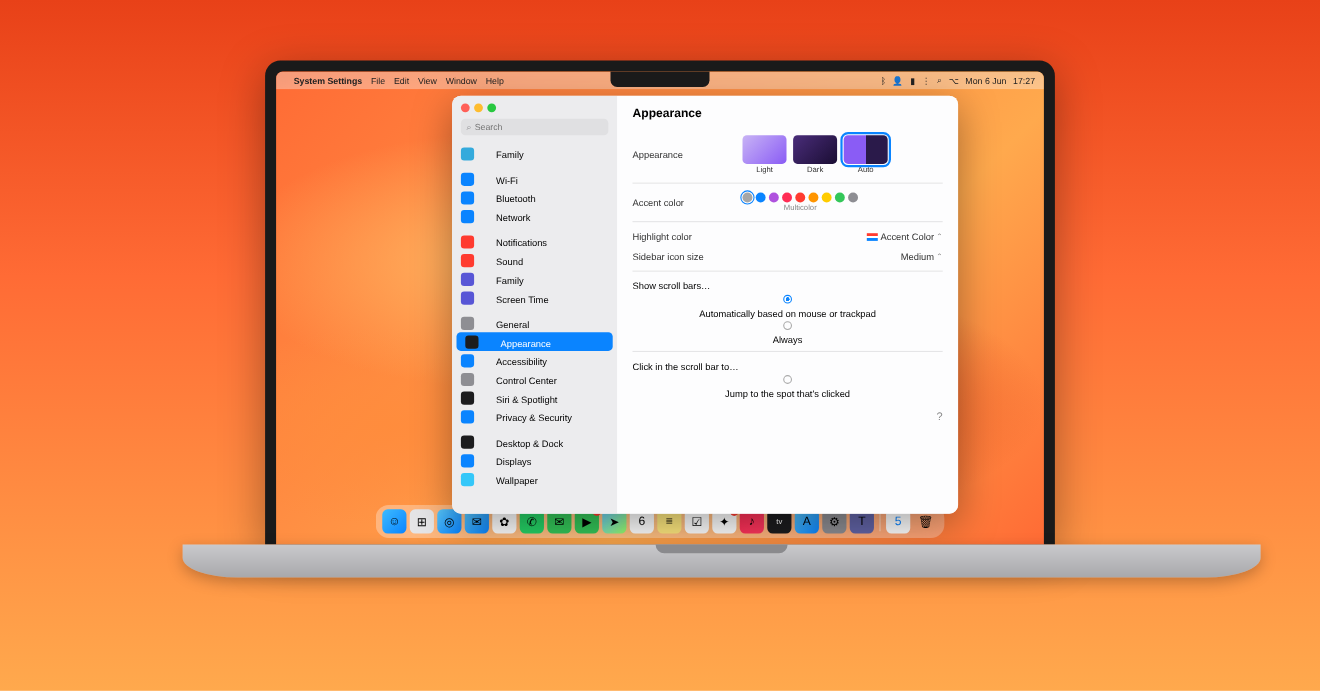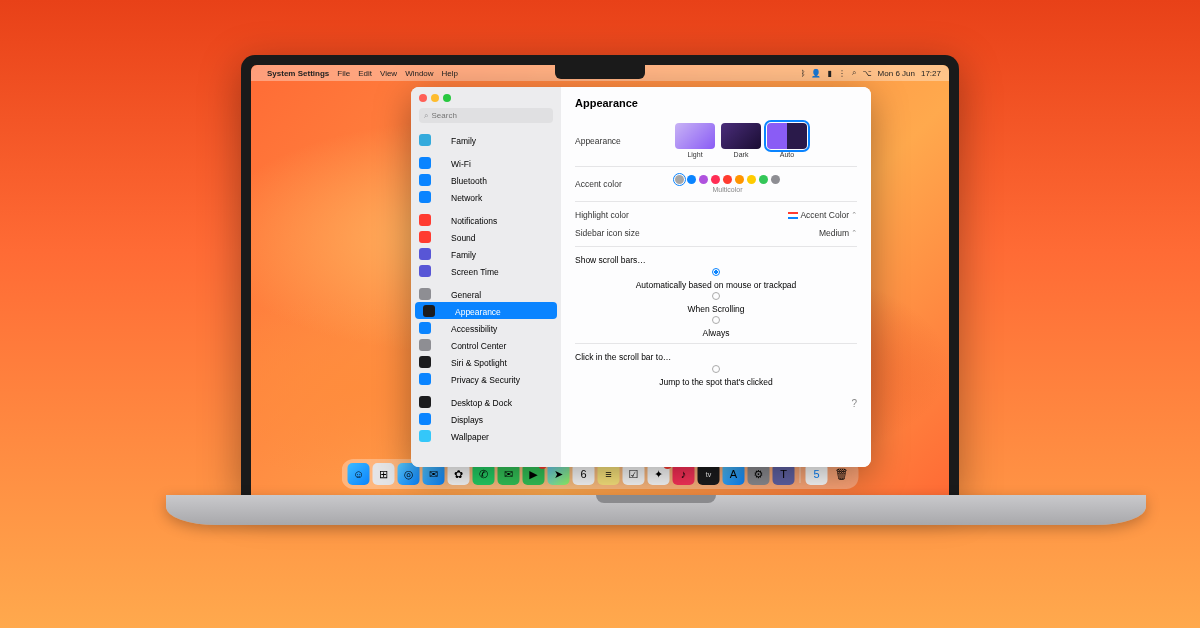--- a/index.html
+++ b/index.html
@@ -255,24 +255,20 @@
           <div class="hr"></div>
 
           <div class="section-lbl">Show scroll bars…</div>
           <div class="radios" id="scroll-radios">
               <div class="radio-row">
                 <div class="radio on"></div>
                 <span>Automatically based on mouse or trackpad</span>
               </div>
               <div class="radio-row">
                 <div class="radio"></div>
-                <span>When Scrolling</span>
-              </div>
-              <div class="radio-row">
-                <div class="radio"></div>
                 <span>Always</span>
               </div>
             </div>
           <div class="hr"></div>
 
           <div class="section-lbl">Click in the scroll bar to…</div>
           <div class="radios" id="click-radios">
               <div class="radio-row">
                 <div class="radio"></div>
                 <span>Jump to the spot that's clicked</span>

